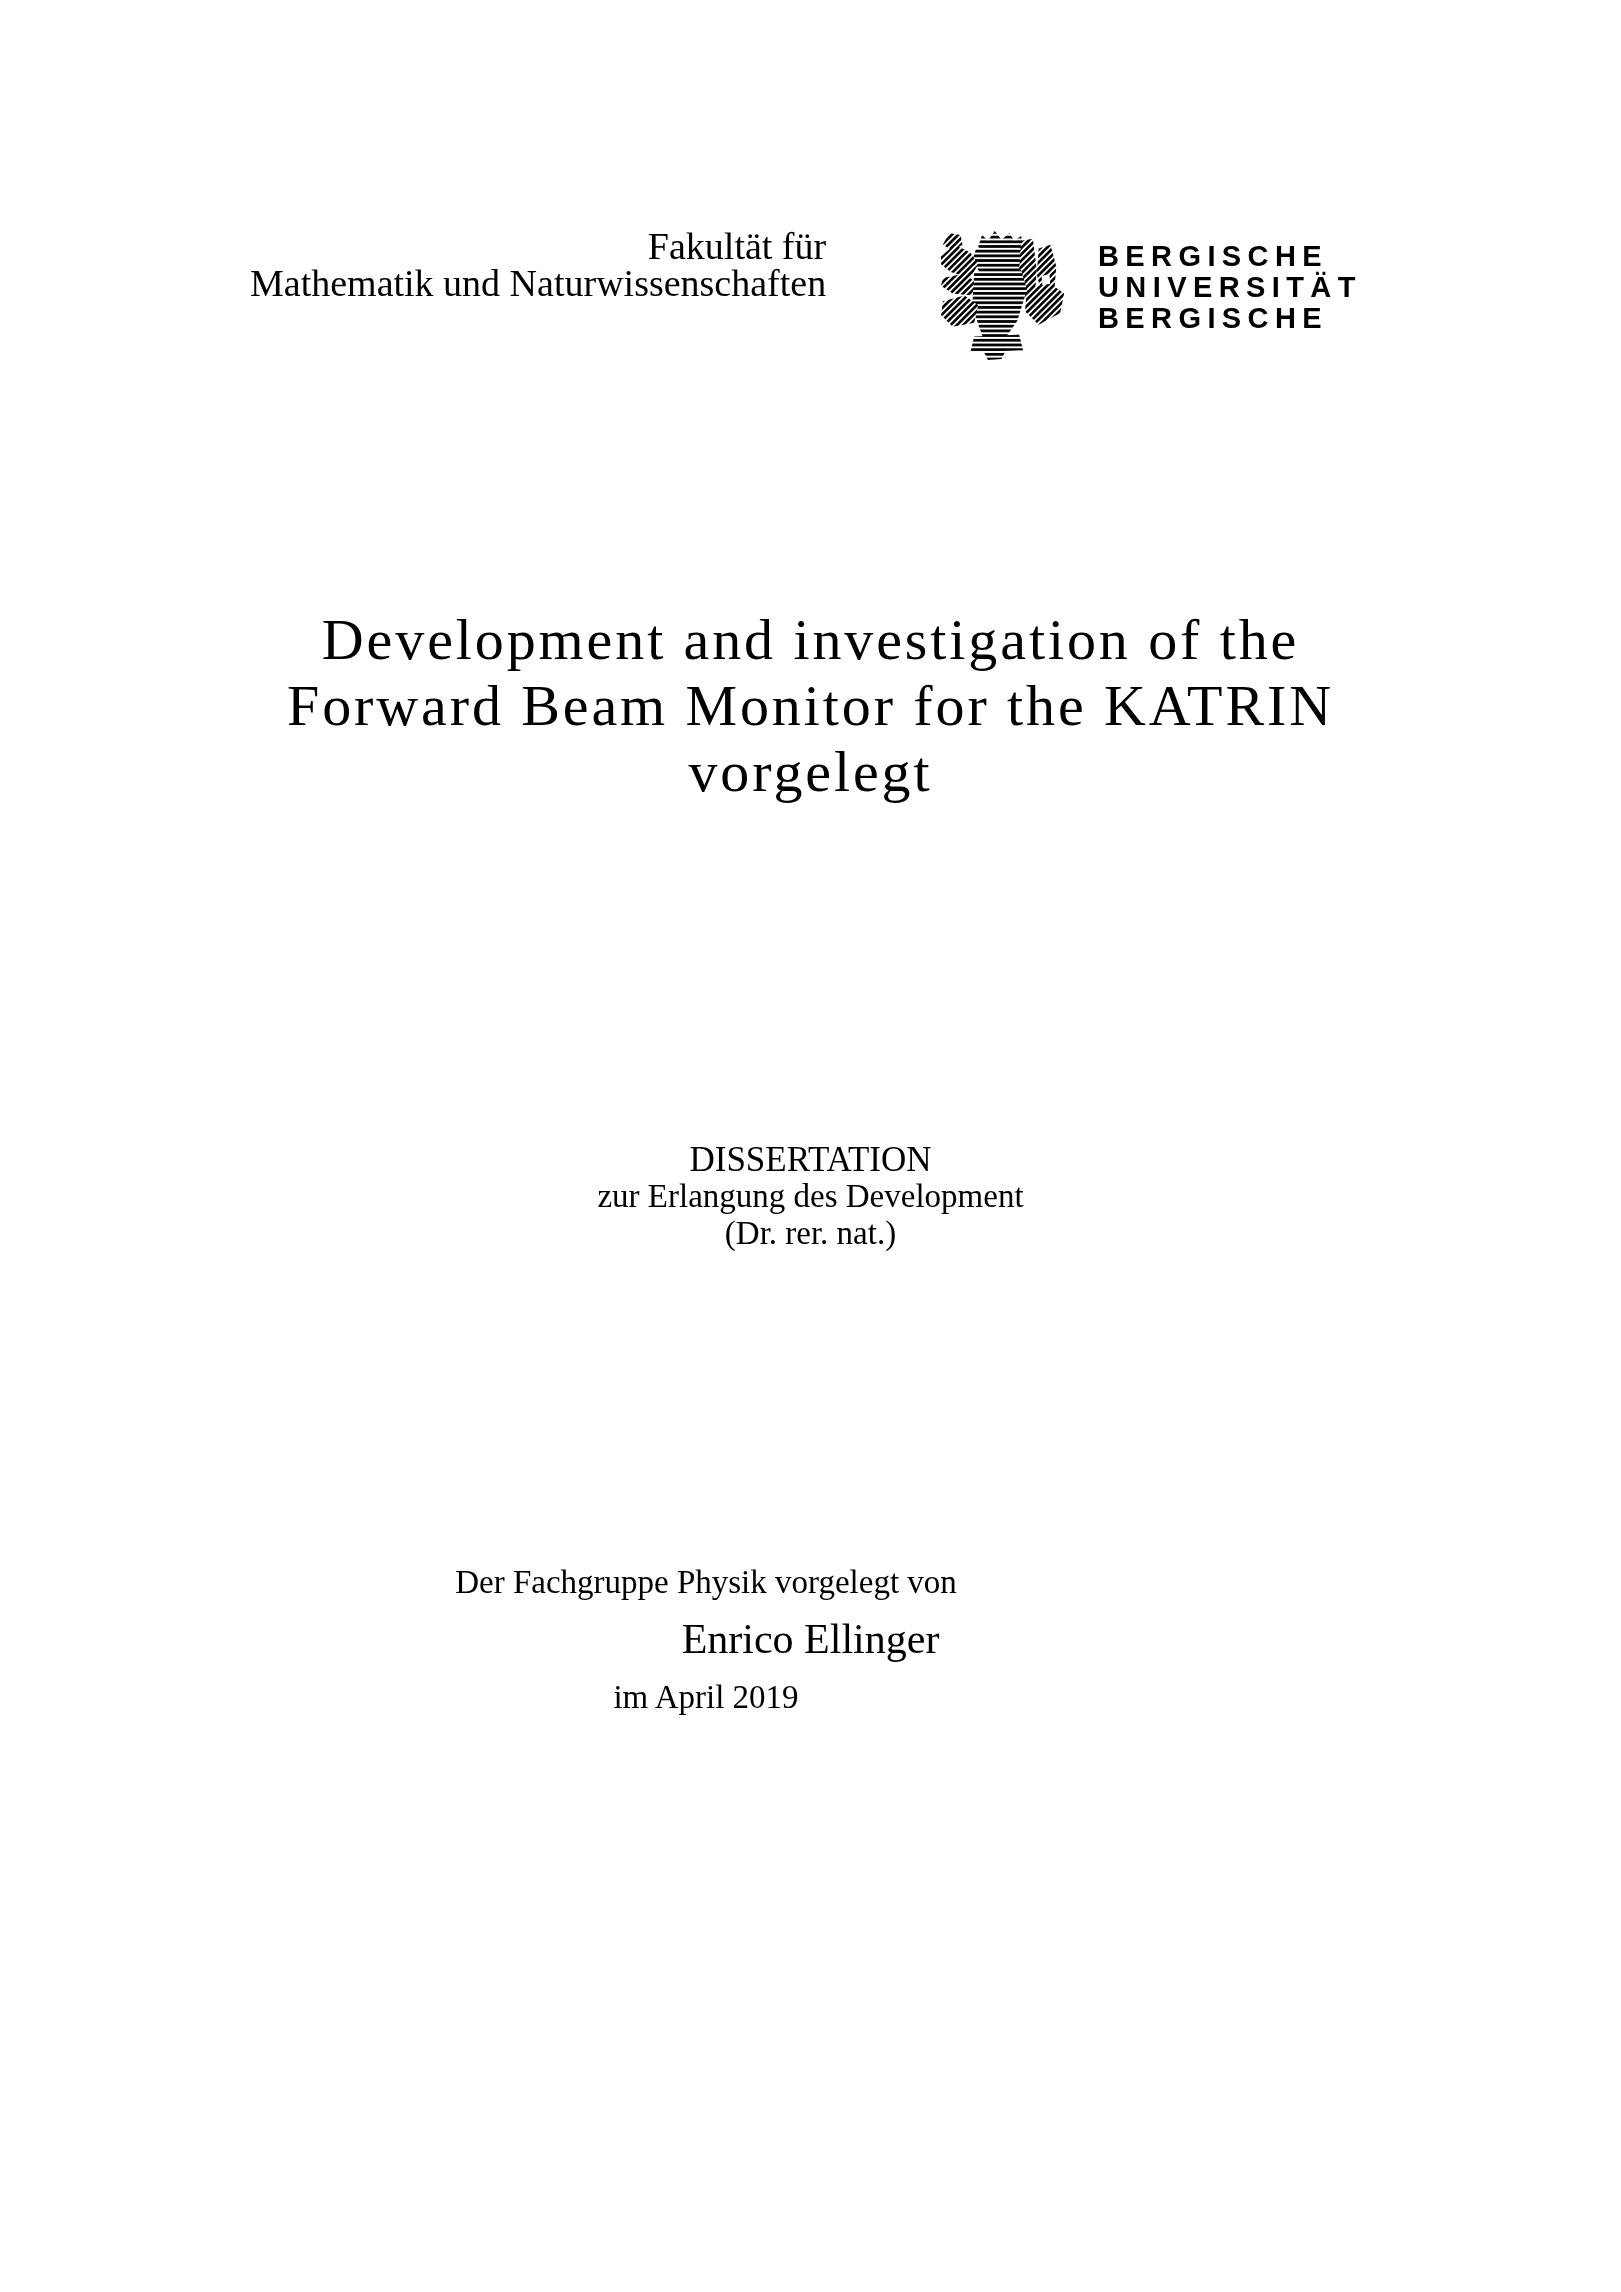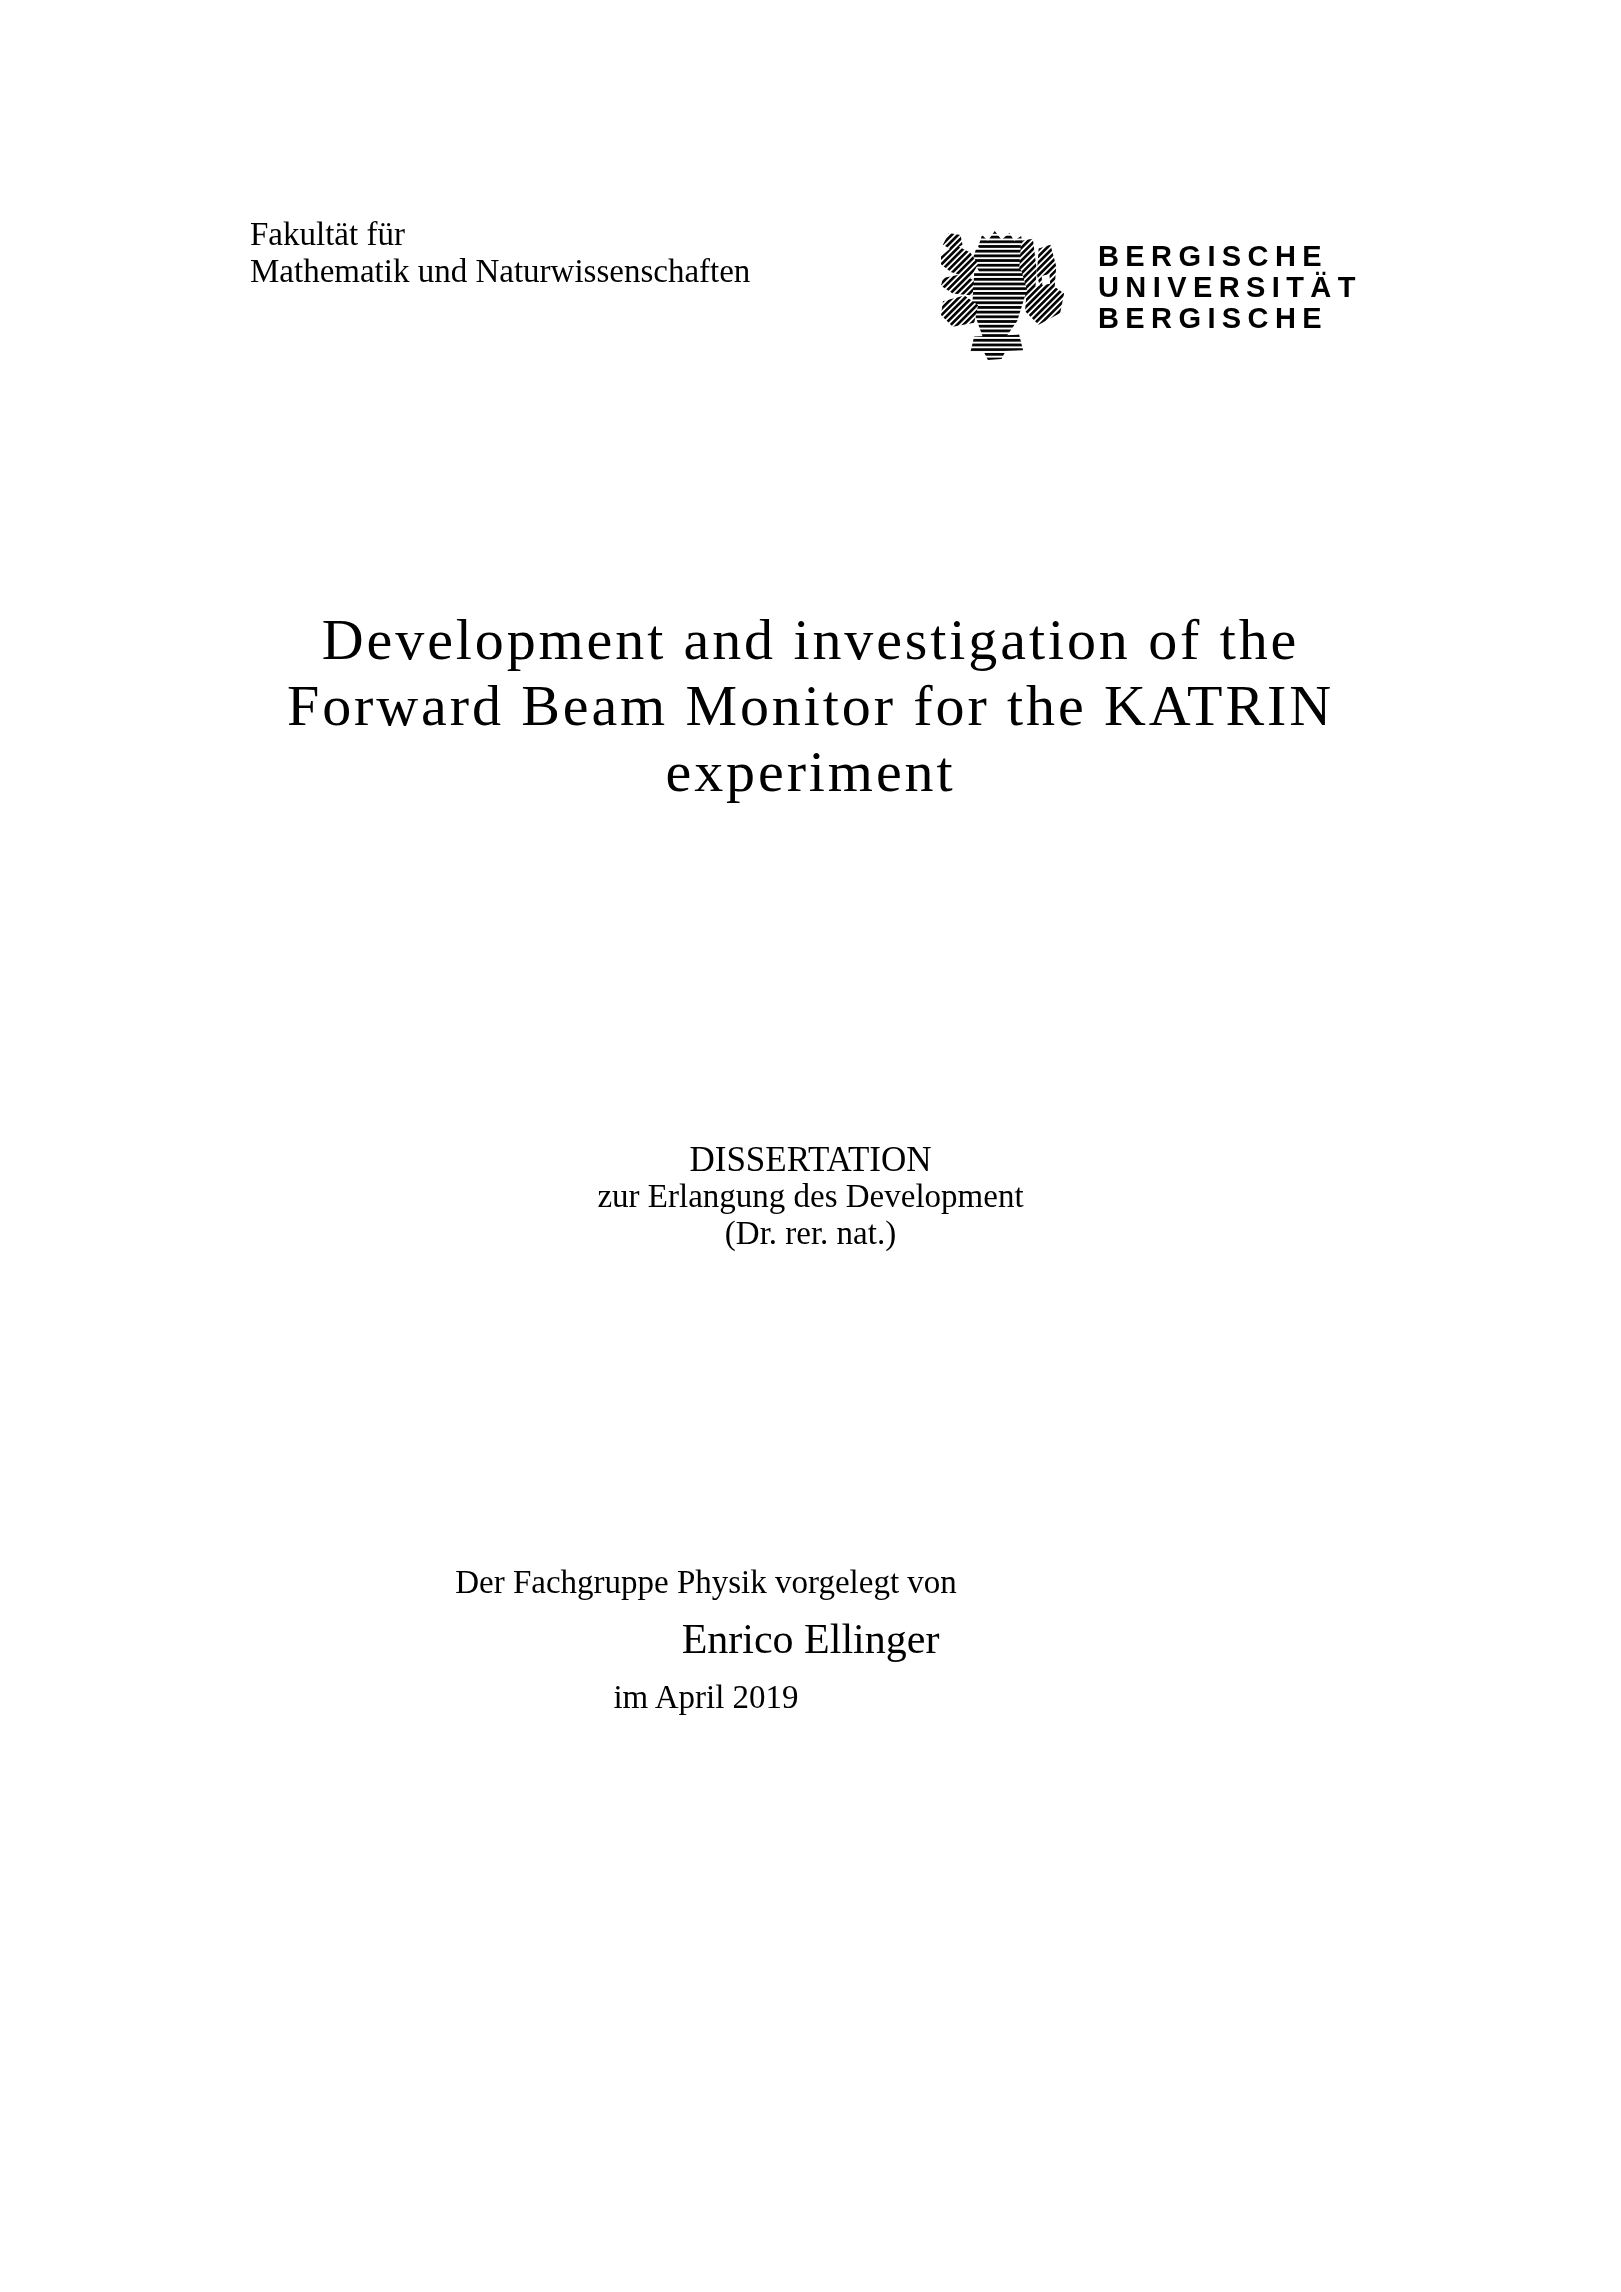--- a/index.html
+++ b/index.html
@@ -9,24 +9,25 @@
     height: 2293px;
     margin: 0 auto;
     background: #ffffff;
     color: #000000;
     font-family: "Liberation Serif", serif;
     overflow: hidden;
   }
   .faculty {
     position: absolute;
     left: 250px;
-    top: 216px;
-    font-size: 33px;
+    top: 228px;
+    font-size: 38px;
     line-height: 37px;
     white-space: nowrap;
+    text-align: right;
   }
   .lion {
     position: absolute;
     left: 941px;
     top: 231px;
     width: 127px;
     height: 129px;
   }
   .logo-text {
     position: absolute;
@@ -130,21 +131,21 @@
 
   <div class="logo-text">
     <div>BERGISCHE</div>
     <div>UNIVERSITÄT</div>
     <div>BERGISCHE</div>
   </div>
 
   <h1 class="title" style="margin:0; font-weight:normal;">
     <div>Development and investigation of the</div>
     <div>Forward Beam Monitor for the KATRIN</div>
-    <div>experiment</div>
+    <div>vorgelegt</div>
   </h1>
 
   <div class="degree">
     <div class="degree-line-main">DISSERTATION</div>
     <div>zur Erlangung des Development</div>
     <div>(Dr. rer. nat.)</div>
   </div>
 
   <div class="submission-intro">Der Fachgruppe Physik vorgelegt von</div>
   <div class="submission-author">Enrico Ellinger</div>

